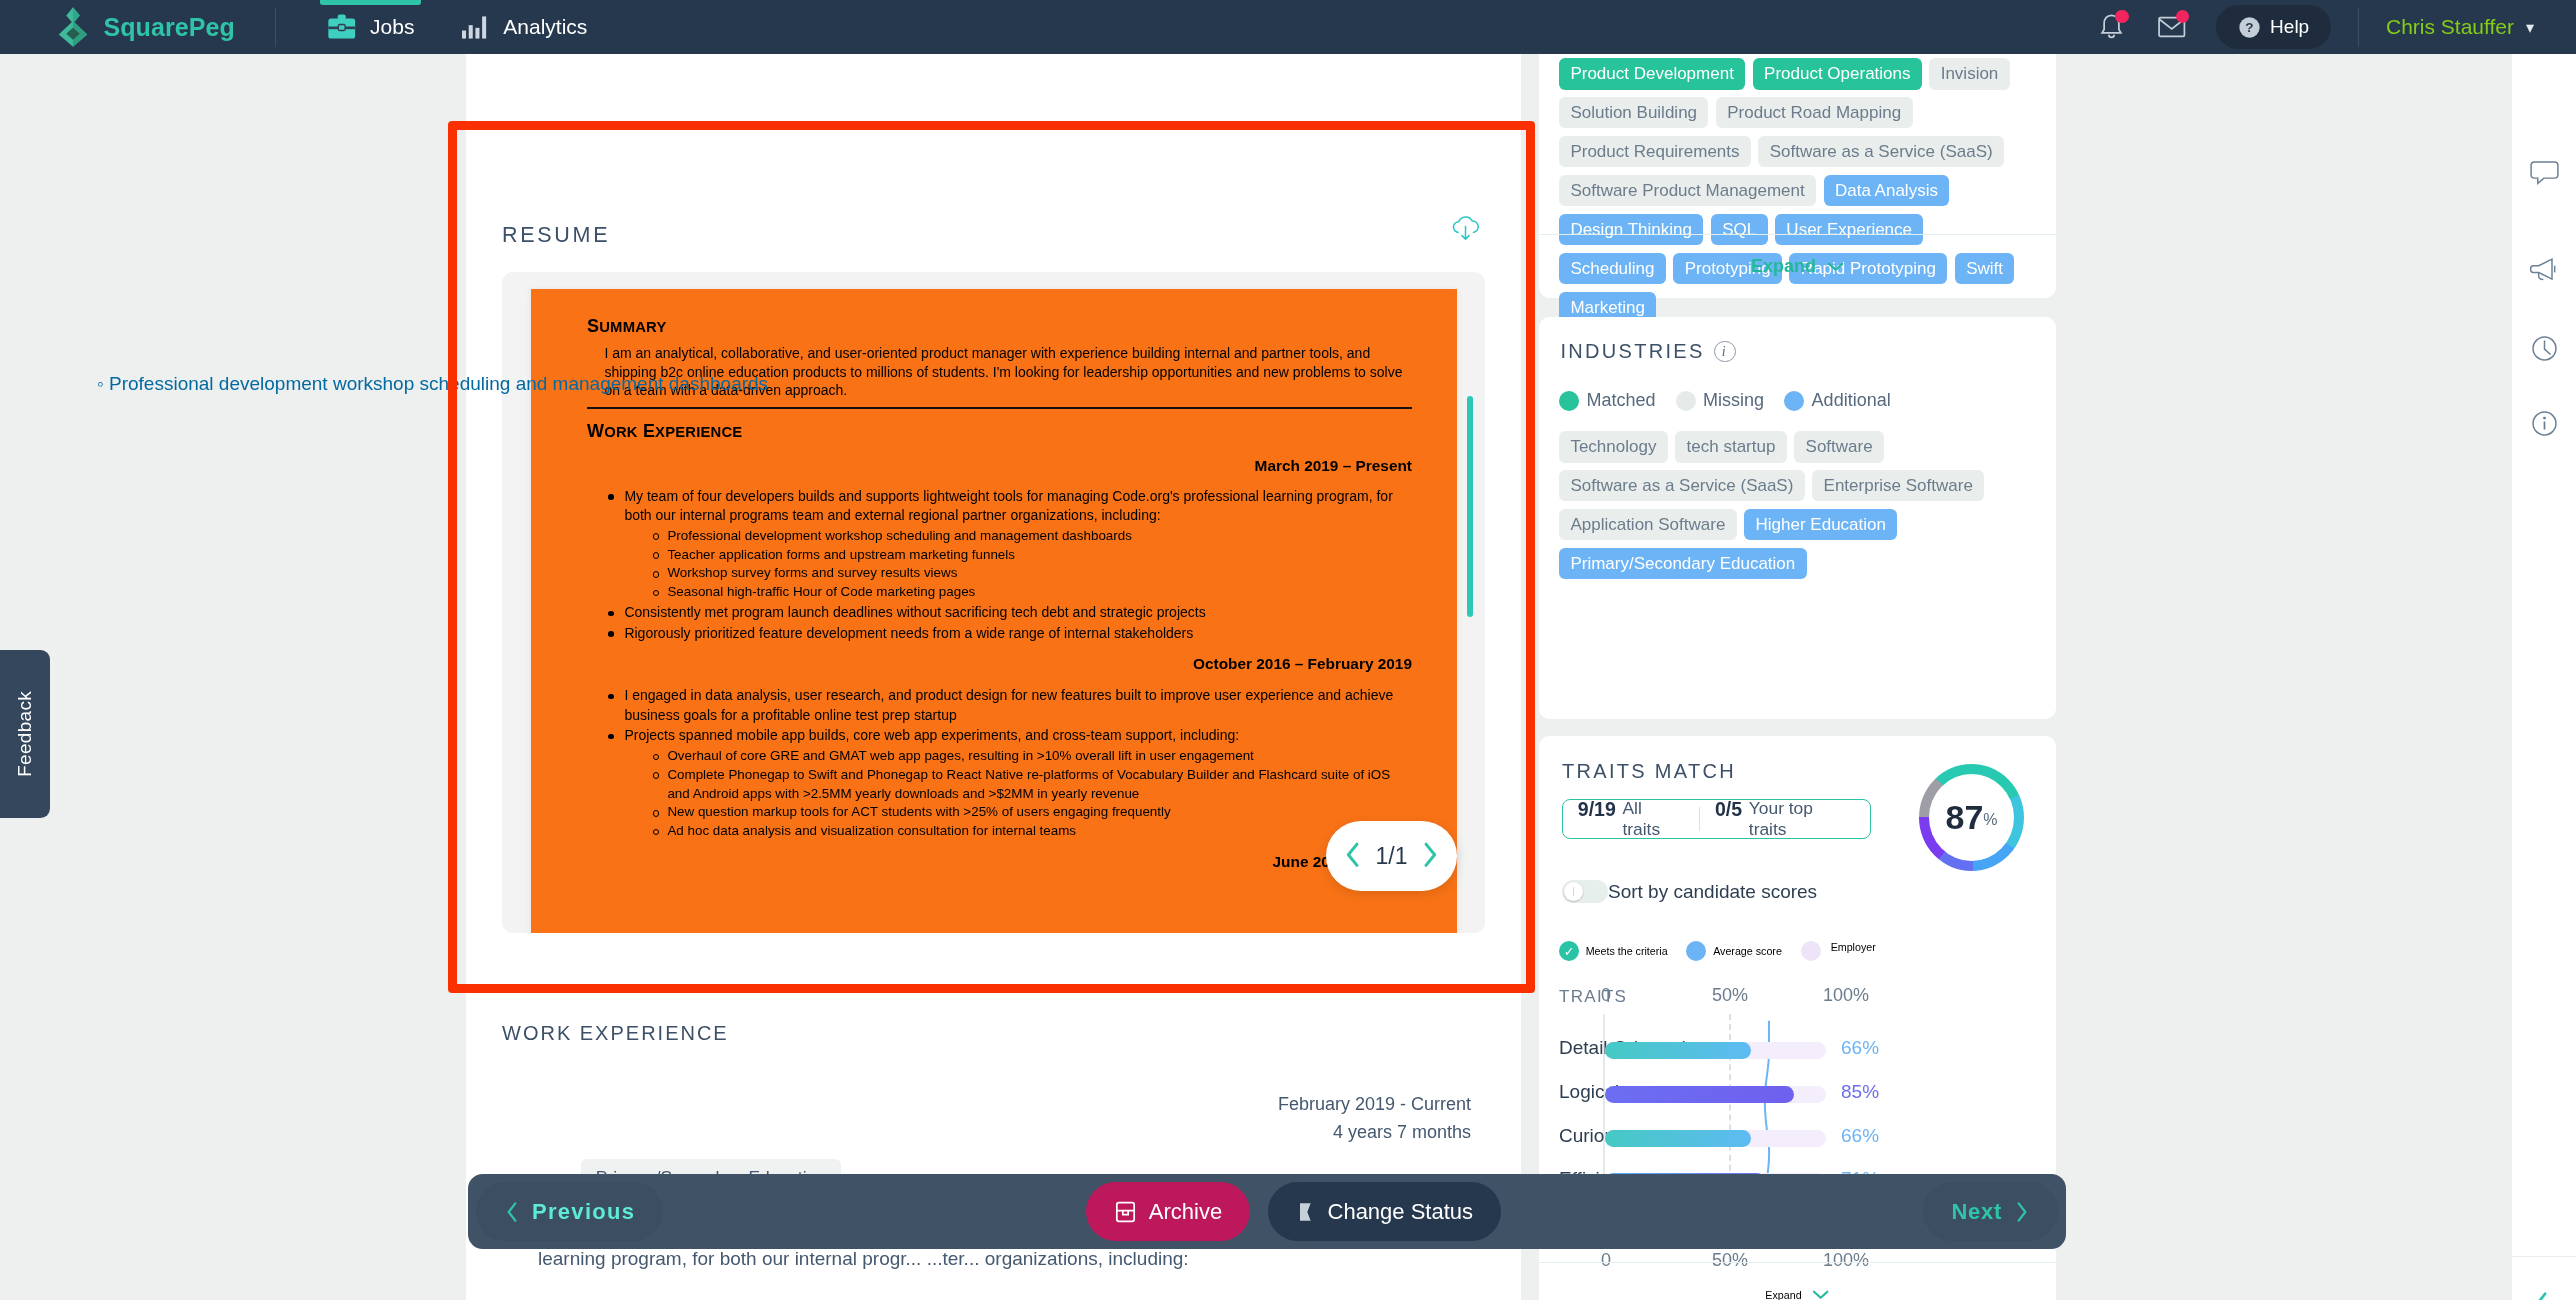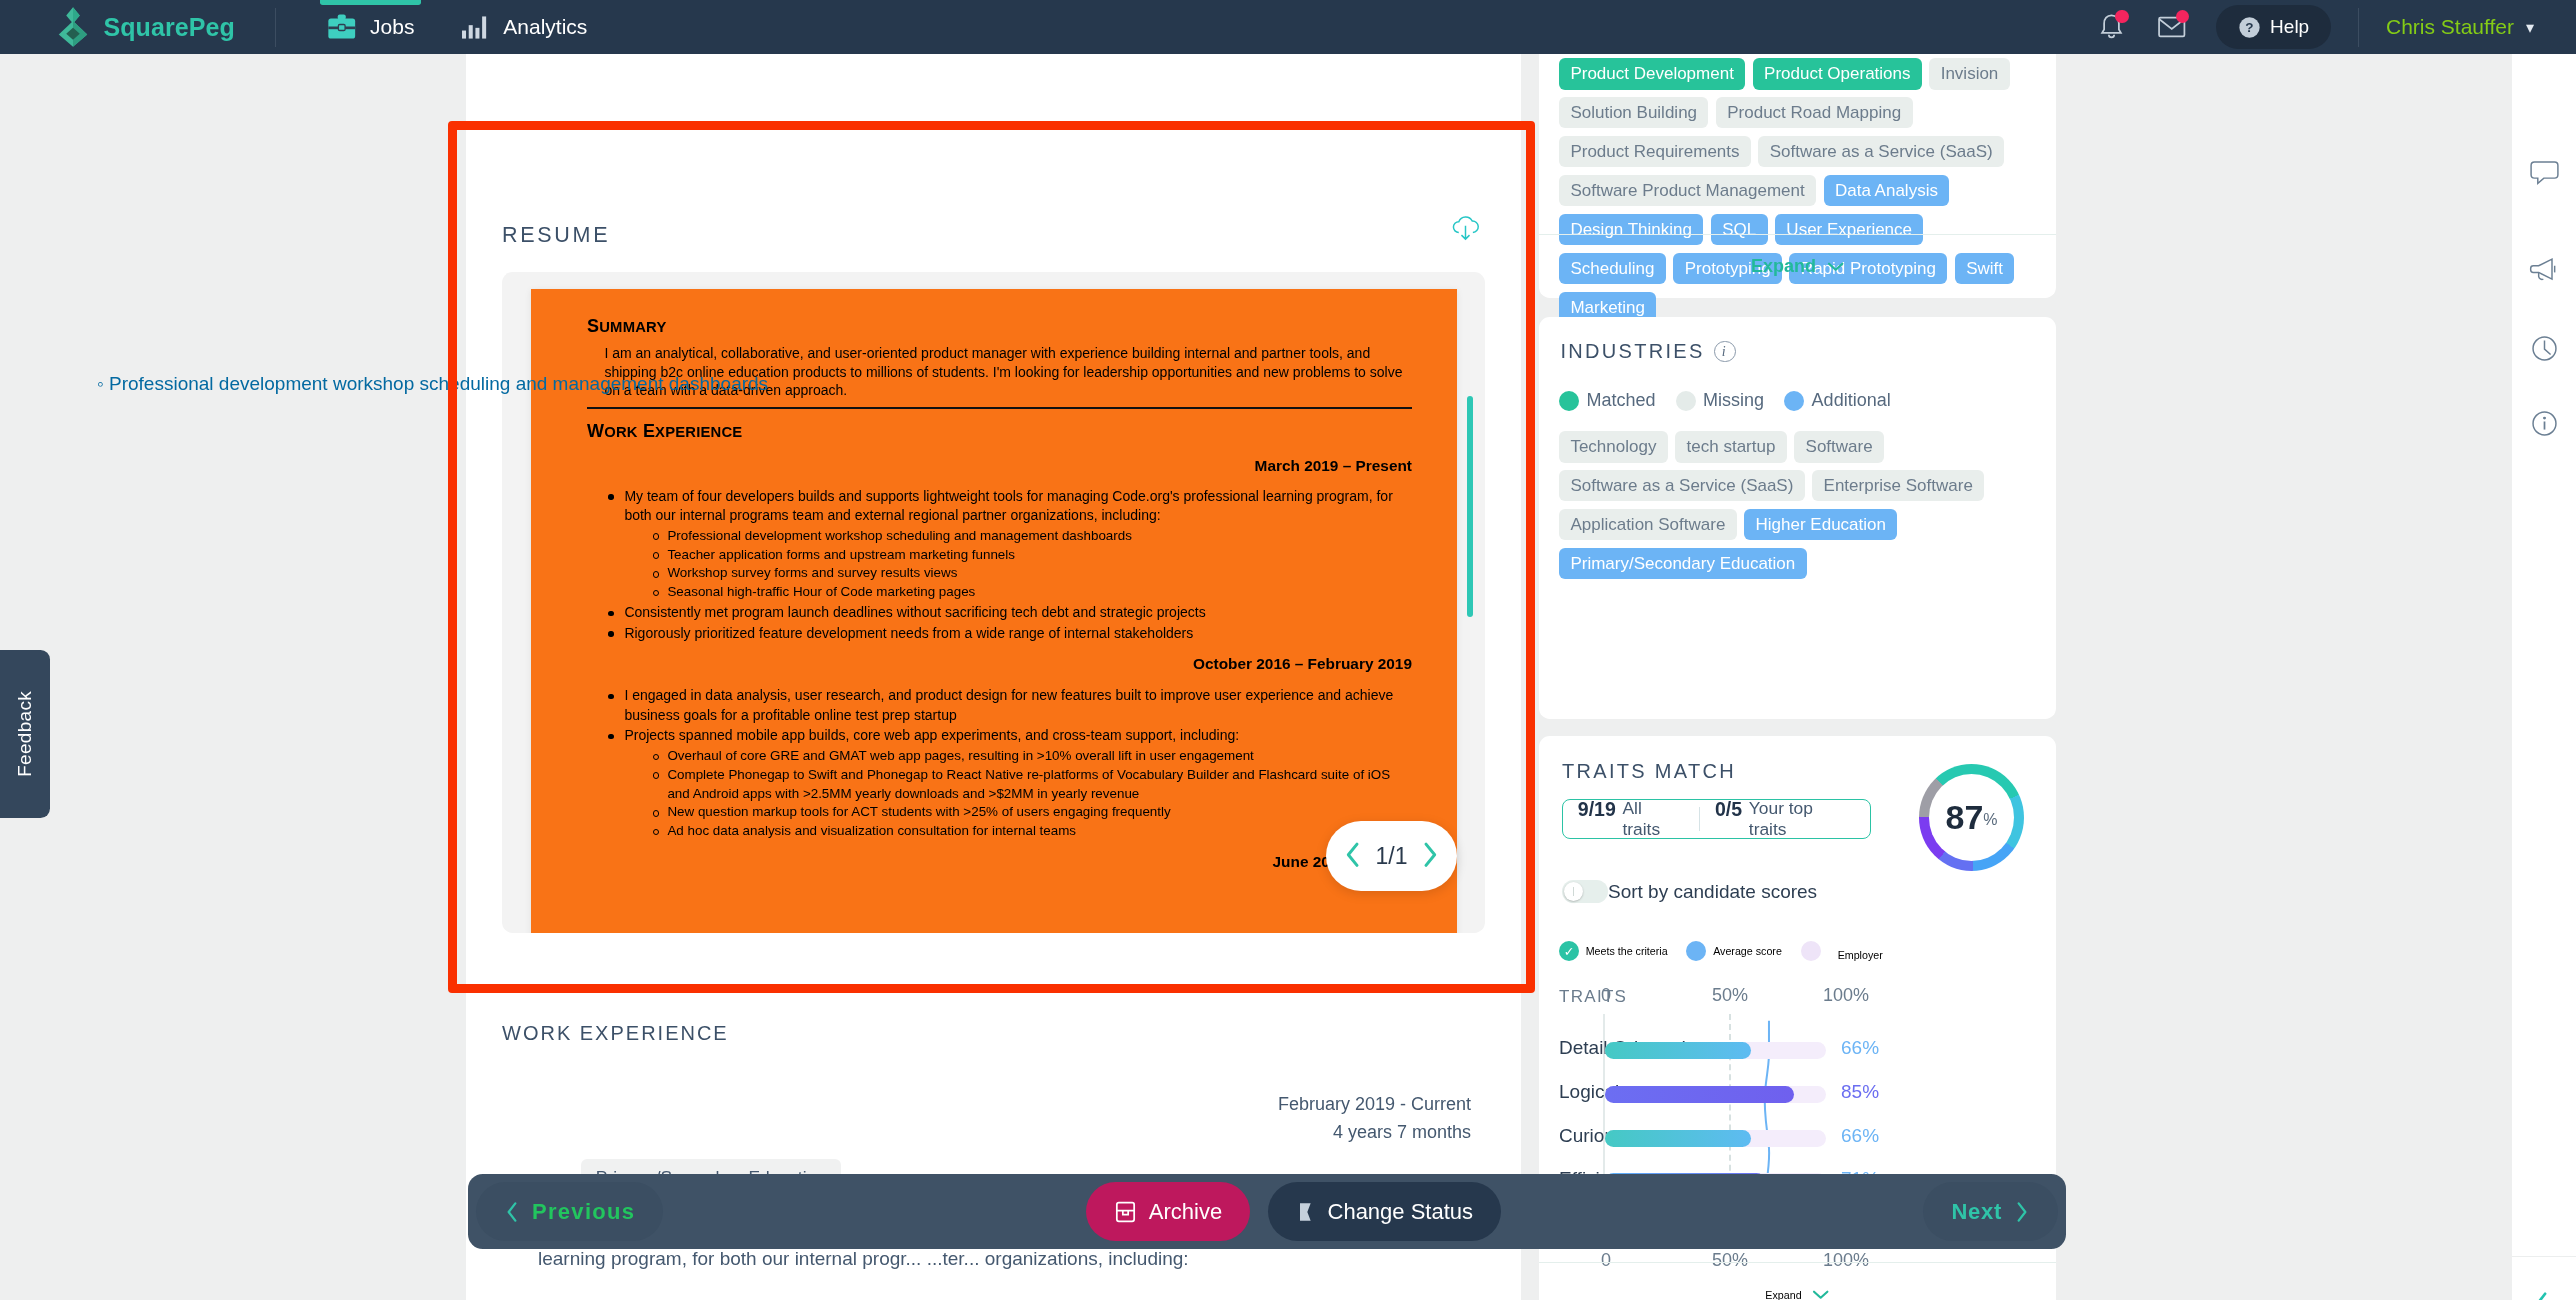--- a/index.html
+++ b/index.html
@@ -310,21 +310,21 @@
   #action-bar {
     position: absolute; left: 468px; top: 1120px; width: 1598px; height: 75px;
     background: #3f5266; border-radius: 14.8px; display: flex; align-items: center;
     z-index: 36;
   }
   .ab-btn {
     display: flex; align-items: center; gap: 12px; border-radius: 29.5px;
     height: 59px; padding: 0 28px; cursor: pointer;
   }
   #btn-previous { background: #3b4e62; margin-left: 8px; }
-  #btn-previous .lab { color: #22c55e; font-size: 22px; font-weight: bold; letter-spacing: 1.3px; }
+  #btn-previous .lab { color: #5eead4; font-size: 22px; font-weight: bold; letter-spacing: 1.3px; }
   #btn-archive { background: #be185d; margin-left: auto; }
   #btn-change-status { background: #26384d; margin-left: 17.4px; }
   #btn-archive .lab, #btn-change-status .lab { color: #ffffff; font-size: 22px; }
   #btn-next { background: #3b4e62; margin-left: auto; margin-right: 8px; }
   #btn-next .lab { color: #2fc4a8; font-size: 22px; font-weight: bold; letter-spacing: 0.7px; }
 
   
   #rail {
     position: absolute; right: 0; top: 0; width: 64px; height: 1246px;
     background: #ffffff;
@@ -595,21 +595,21 @@
 
       <div id="tm-legend">
         <span class="lg" style="display:flex;align-items:center;gap:6.7px;margin-right:13.4px;">
           <span class="check-dot">✓</span>
           <span class="lgl">Meets the criteria</span>
         </span>
         <span class="lg" style="display:flex;align-items:center;gap:6.7px;margin-right:13.4px;">
           <span class="dot" style="width:20px;height:20px;border-radius:50%;background:#6cb4f5;"></span>
           <span class="lgl">Average score</span>
         </span>
-        <span class="lg" style="display:flex;align-items:flex-end;gap:17px;">
+        <span class="lg" style="display:flex;align-items:flex-start;gap:10px;">
           <span class="dot" style="width:20px;height:20px;border-radius:50%;background:#eee4f8;"></span>
           <span class="lgl">Employer</span>
         </span>
       </div>
 
       <div id="traits-chart">
         <div class="tc-head" style="left:20px;top:5.4px;">TRAITS</div>
         <div class="tc-axis-lbl" style="left:62px;top:2.7px;">0</div>
         <div class="tc-axis-lbl" style="left:173px;top:2.7px;">50%</div>
         <div class="tc-axis-lbl" style="left:284px;top:2.7px;">100%</div>

